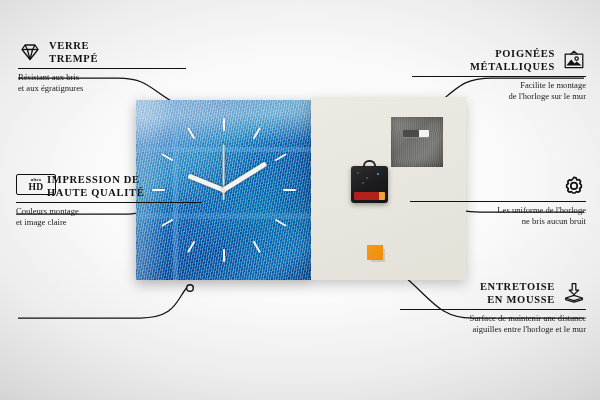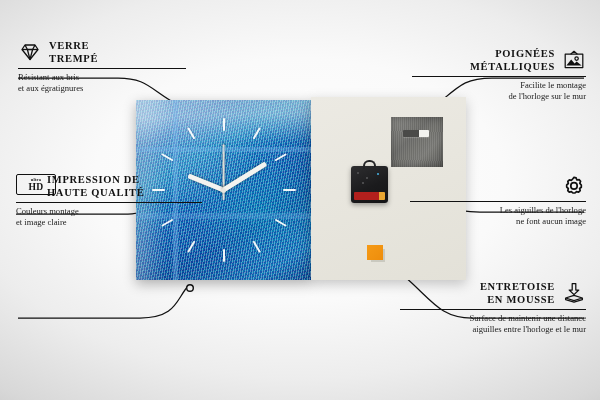--- a/index.html
+++ b/index.html
@@ -276,21 +276,21 @@
   <div class="callout right" style="right:14px; top:174px; width:198px;">
     <div class="co-head">
       <span class="ico">
         <svg viewBox="0 0 24 24" fill="none" stroke="#111" stroke-width="1.7" stroke-linejoin="round">
           <path d="M12 3.4 L14.1 3.9 L14.9 6.0 L17.1 5.7 L18.6 7.3 L17.8 9.4 L19.3 11.0 L19.3 13.2 L17.6 14.5 L18.2 16.6 L16.6 18.2 L14.5 17.6 L13.0 19.0 L10.9 19.0 L9.4 17.6 L7.3 18.2 L5.8 16.6 L6.3 14.5 L4.7 13.1 L4.7 10.9 L6.3 9.5 L5.8 7.4 L7.4 5.8 L9.5 6.3 L10.9 4.7 Z"></path>
           <circle cx="12" cy="11.9" r="3.2"></circle>
         </svg>
       </span>
     </div>
     <div class="rule" style="width:176px; margin-left:auto"></div>
-    <div class="co-desc"><span>Les aiguilles de l'horloge</span><br><span>ne font aucun image</span></div>
+    <div class="co-desc"><span>Les uniforme de l'horloge</span><br><span>ne bris aucun bruit</span></div>
   </div>
 
   <div class="callout right" style="right:14px; top:281px; width:206px;">
     <div class="co-head">
       <span class="co-title"><span>ENTRETOISE</span><br><span>EN MOUSSE</span></span>
       <span class="ico">
         <svg viewBox="0 0 24 24" fill="none" stroke="#111" stroke-width="1.25" stroke-linejoin="round">
           <path d="M10.2 2.6 H13.8 V9.0 H16.8 L12 13.6 L7.2 9.0 H10.2 Z"></path>
           <path d="M12 14.4 L20.4 17.0 L12 19.6 L3.6 17.0 Z"></path>
           <path d="M3.6 17.0 V18.6 L12 21.2 L20.4 18.6 V17.0"></path>

